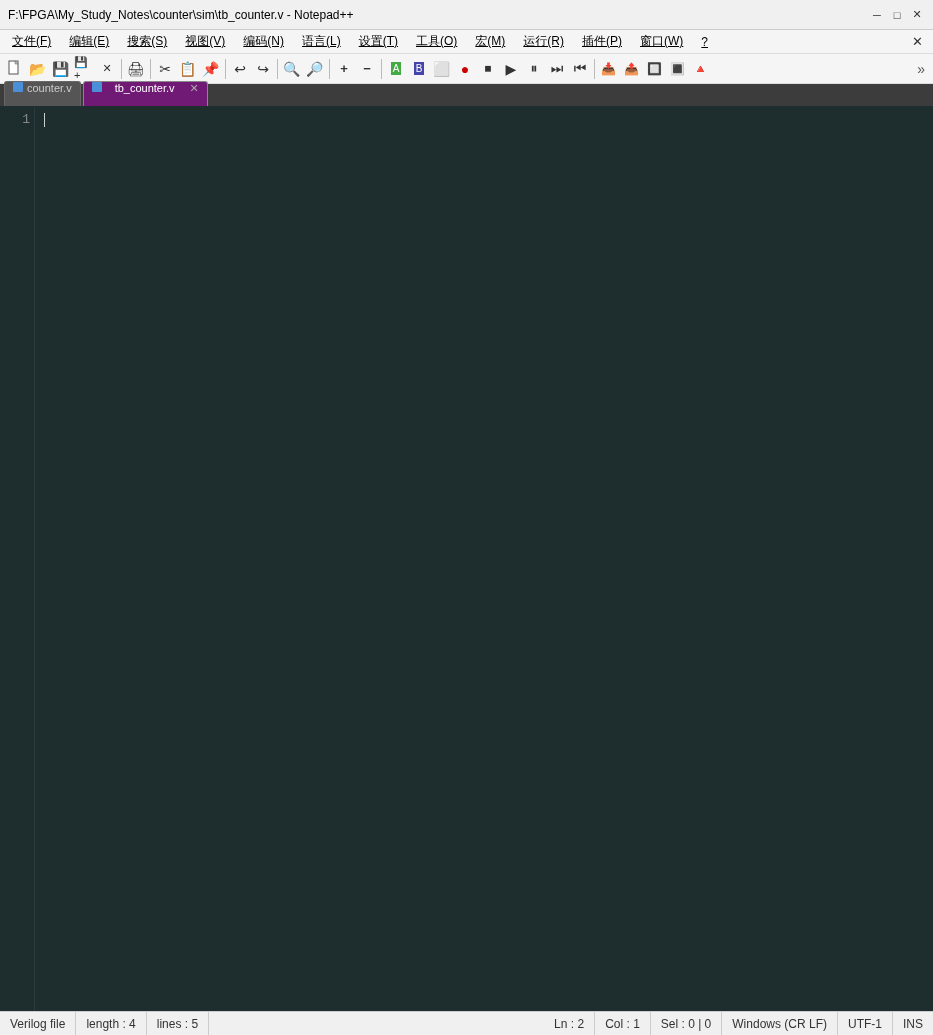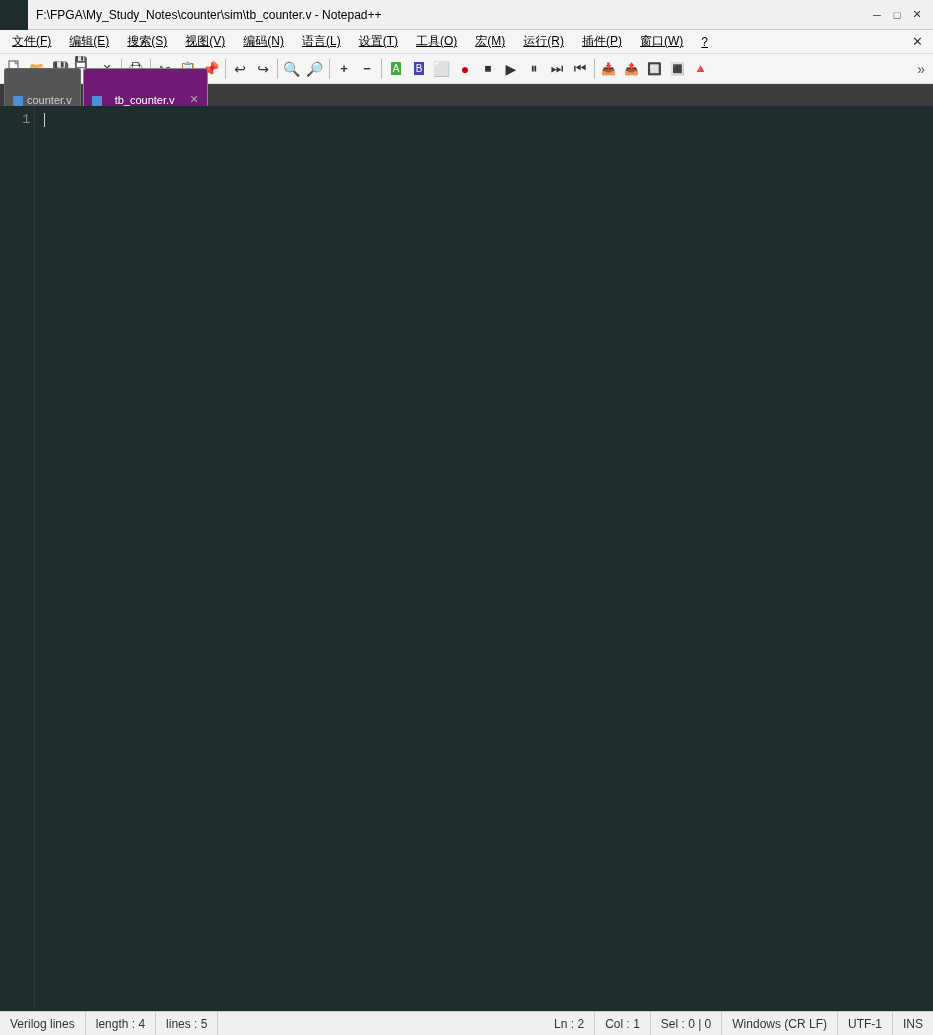--- a/index.html
+++ b/index.html
@@ -17,21 +17,20 @@
     
     #title-bar {
       height: 30px;
       background: #f0f0f0;
       display: flex;
       align-items: center;
       justify-content: space-between;
       padding: 0 8px;
       border-bottom: 1px solid #ccc;
       flex-shrink: 0;
-      margin-left: 28px;
     }
     #title-text {
       font-size: 12px;
       color: #000;
     }
     #window-controls {
       display: flex;
       gap: 4px;
     }
     .win-btn {
@@ -117,24 +116,24 @@
     #tab-bar {
       height: 24px;
       background: #3c3c3c;
       display: flex;
       align-items: flex-end;
       padding: 0 4px;
       flex-shrink: 0;
       border-bottom: 2px solid #1e2d2d;
     }
     .tab {
-      height: 38px;
+      height: 25px;
       padding: 0 8px;
       display: flex;
-      align-items: flex-end;
+      align-items: flex-start;
       font-size: 11px;
       color: #ccc;
       background: #555;
       border: 1px solid #666;
       border-bottom: none;
       cursor: pointer;
       gap: 4px;
       border-radius: 3px 3px 0 0;
       margin-right: 2px;
     }
@@ -388,21 +387,21 @@
   <div id="line-numbers">
     <div>1</div>
   </div>
   <div id="editor-content">
     <span id="cursor"></span>
   </div>
 </div>
 
 <div id="status-bar">
   <div class="status-section">
-    <span>Verilog lines</span>
+    <span>Verilog file</span>
   </div>
   <div class="status-section">
     <span>length : 4</span>
   </div>
   <div class="status-section">
     <span>lines : 5</span>
   </div>
   <div class="status-spacer"></div>
   <div class="status-section">
     <span>Ln : 2</span>

